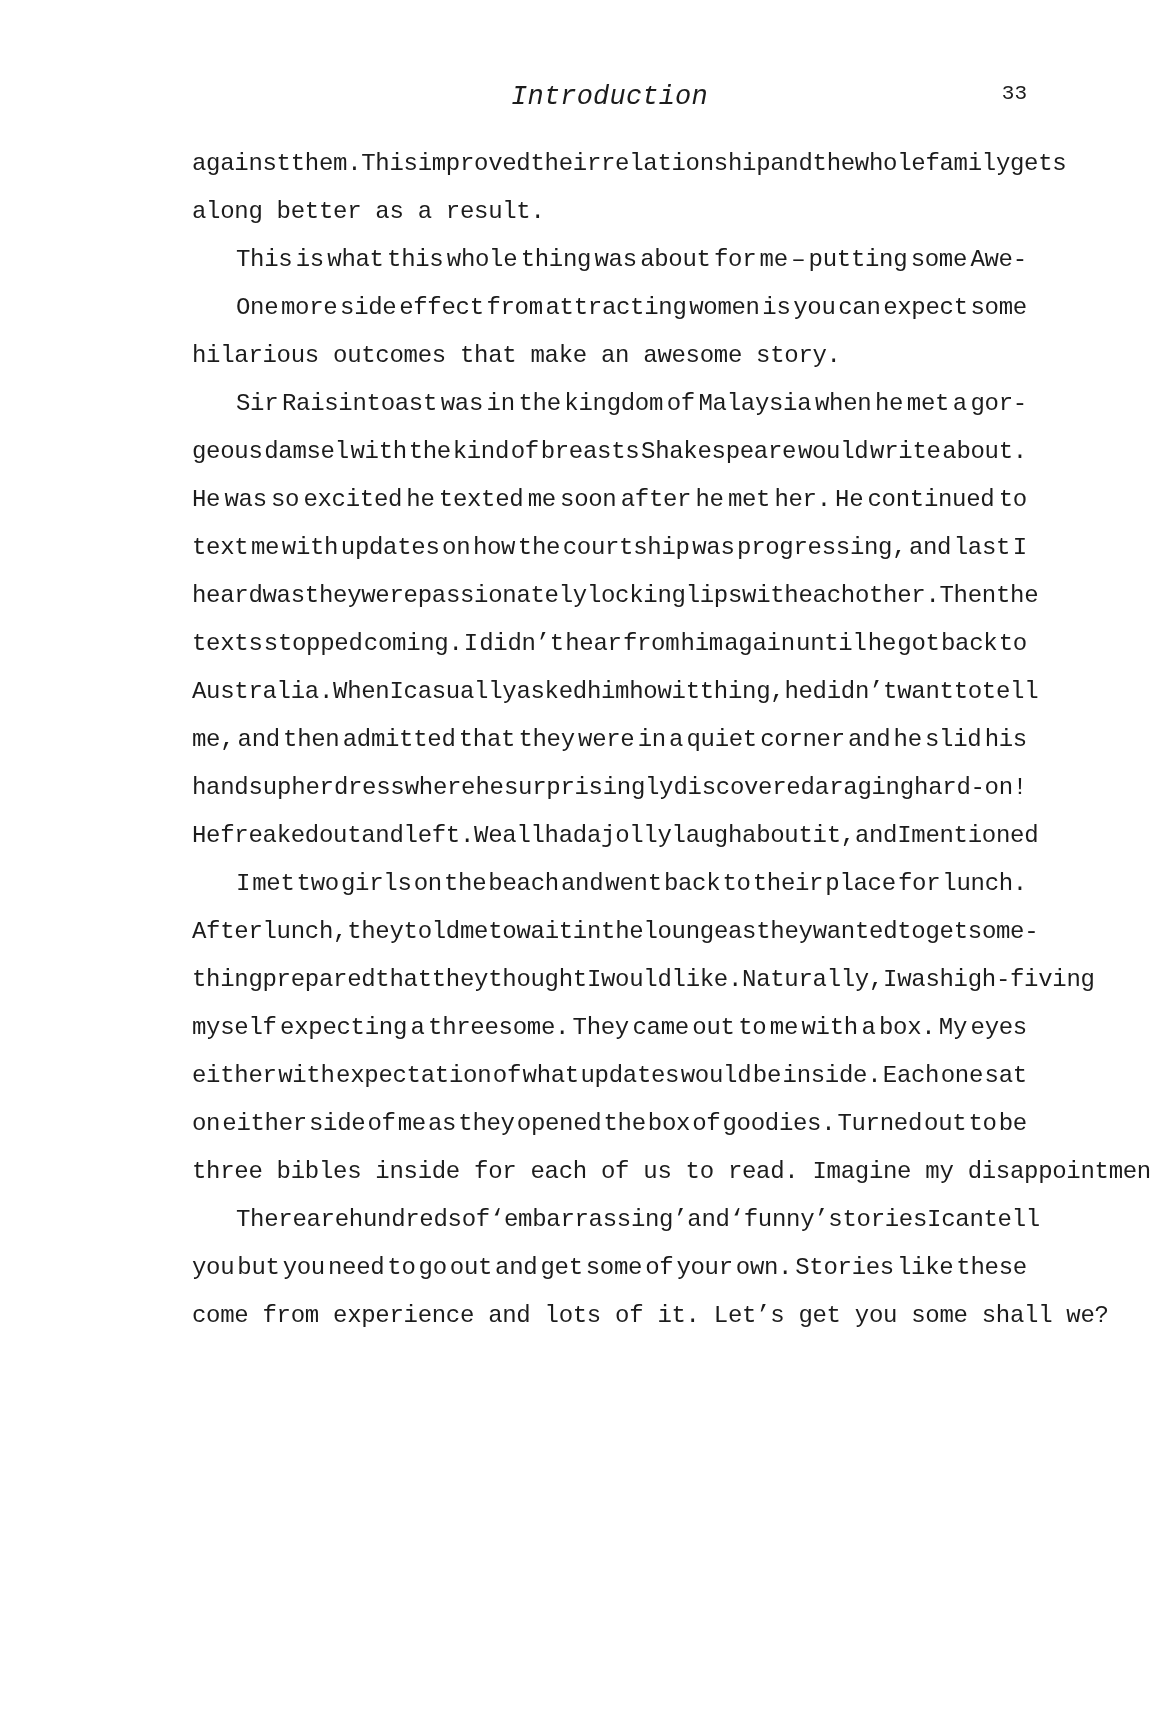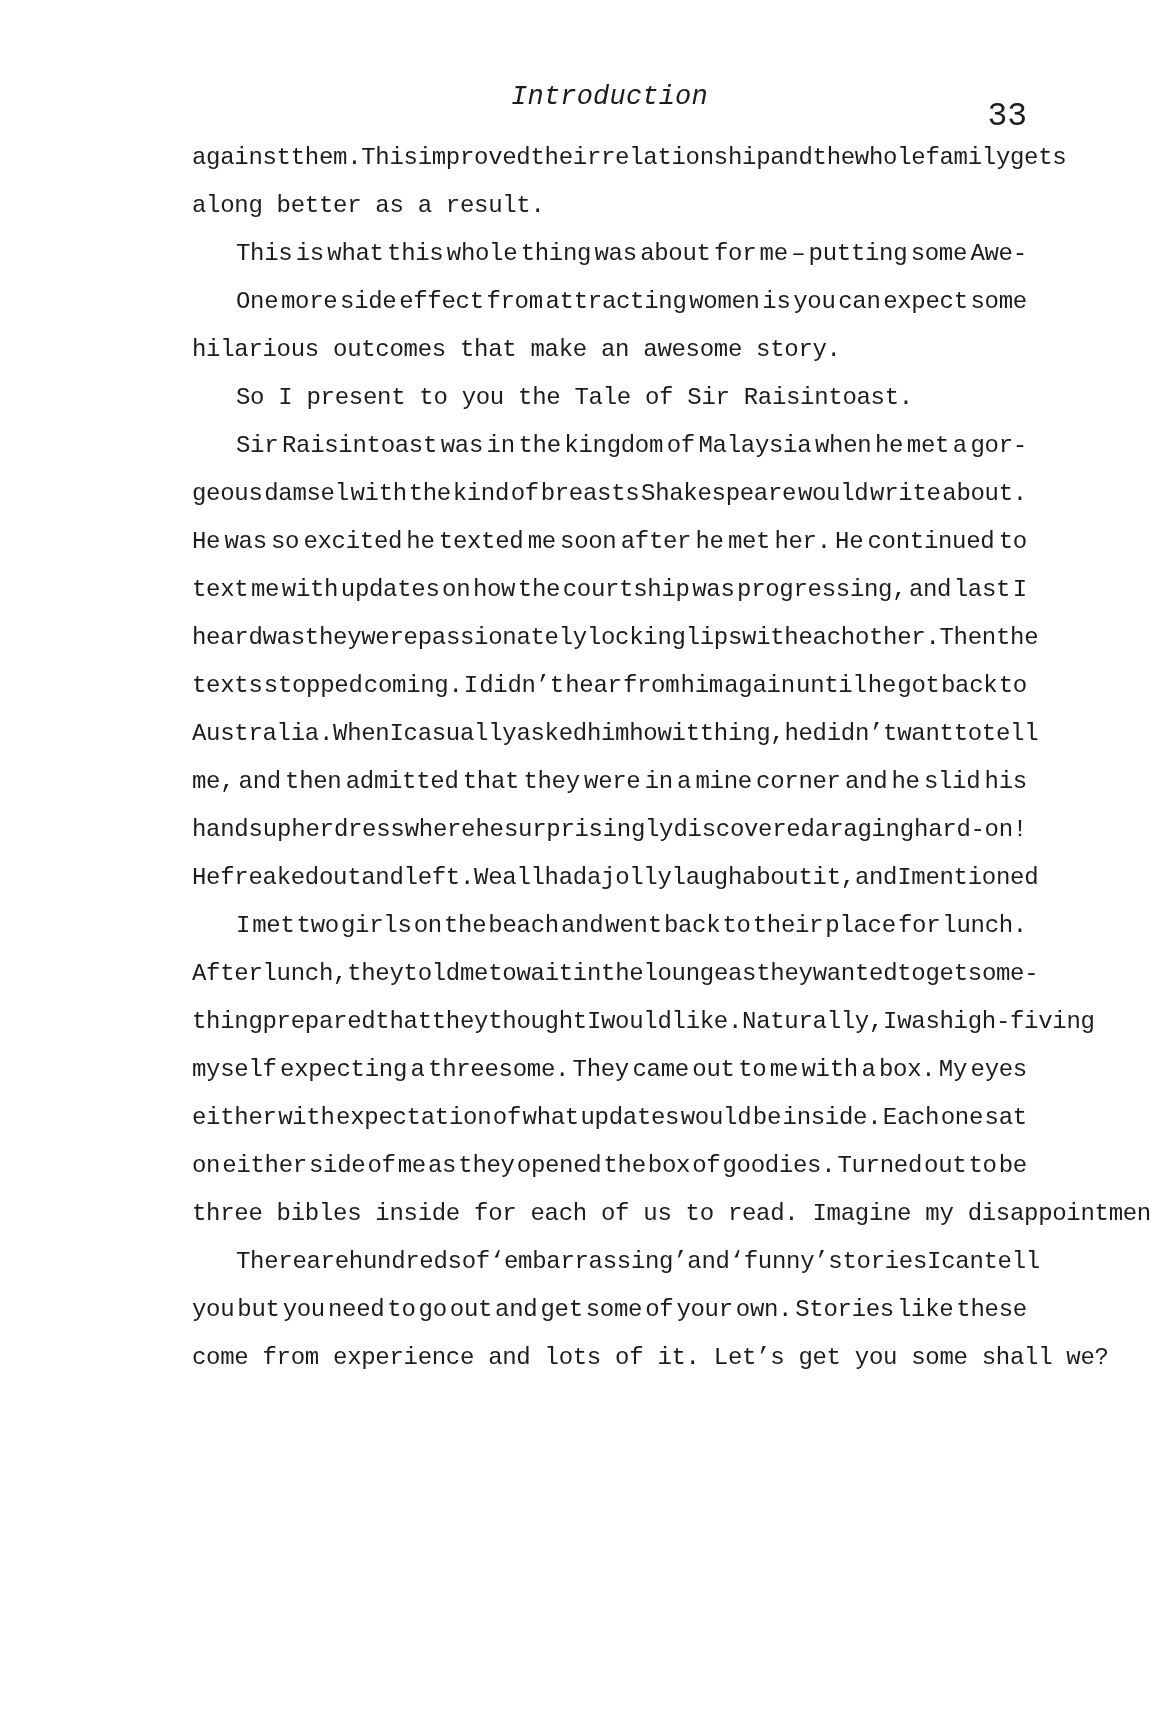--- a/index.html
+++ b/index.html
@@ -26,28 +26,28 @@
     font-size: 27px;
   }
   .header-title {
     display: block;
     text-align: center;
     font-style: italic;
     letter-spacing: 0.2px;
   }
   .page-number {
     position: absolute;
-    top: 16px;
+    top: 0;
     right: 0;
     font-style: normal;
-    font-size: 33px;
+    font-size: 21px;
   }
   .page-body {
     position: absolute;
-    top: 134px;
+    top: 140px;
     left: 192px;
     width: 835px;
     font-size: 24px;
     letter-spacing: -0.3px;
   }
   .text-line {
     height: 48px;
     line-height: 48px;
     width: 100%;
     box-sizing: border-box;
@@ -113,21 +113,20 @@
         <span>from</span>
         <span>attracting</span>
         <span>women</span>
         <span>is</span>
         <span>you</span>
         <span>can</span>
         <span>expect</span>
         <span>some</span>
       </div>
       <div class="text-line">hilarious outcomes that make an awesome story.</div>
-      <div class="text-line indent">So I present to you the Tale of Sir Raisintoast.</div>
       <div class="text-line just indent">
         <span>Sir</span>
         <span>Raisintoast</span>
         <span>was</span>
         <span>in</span>
         <span>the</span>
         <span>kingdom</span>
         <span>of</span>
         <span>Malaysia</span>
         <span>when</span>
@@ -230,21 +229,21 @@
       <div class="text-line just">
         <span>me,</span>
         <span>and</span>
         <span>then</span>
         <span>admitted</span>
         <span>that</span>
         <span>they</span>
         <span>were</span>
         <span>in</span>
         <span>a</span>
-        <span>mine</span>
+        <span>quiet</span>
         <span>corner</span>
         <span>and</span>
         <span>he</span>
         <span>slid</span>
         <span>his</span>
       </div>
       <div class="text-line just">
         <span>hands</span>
         <span>up</span>
         <span>her</span>

